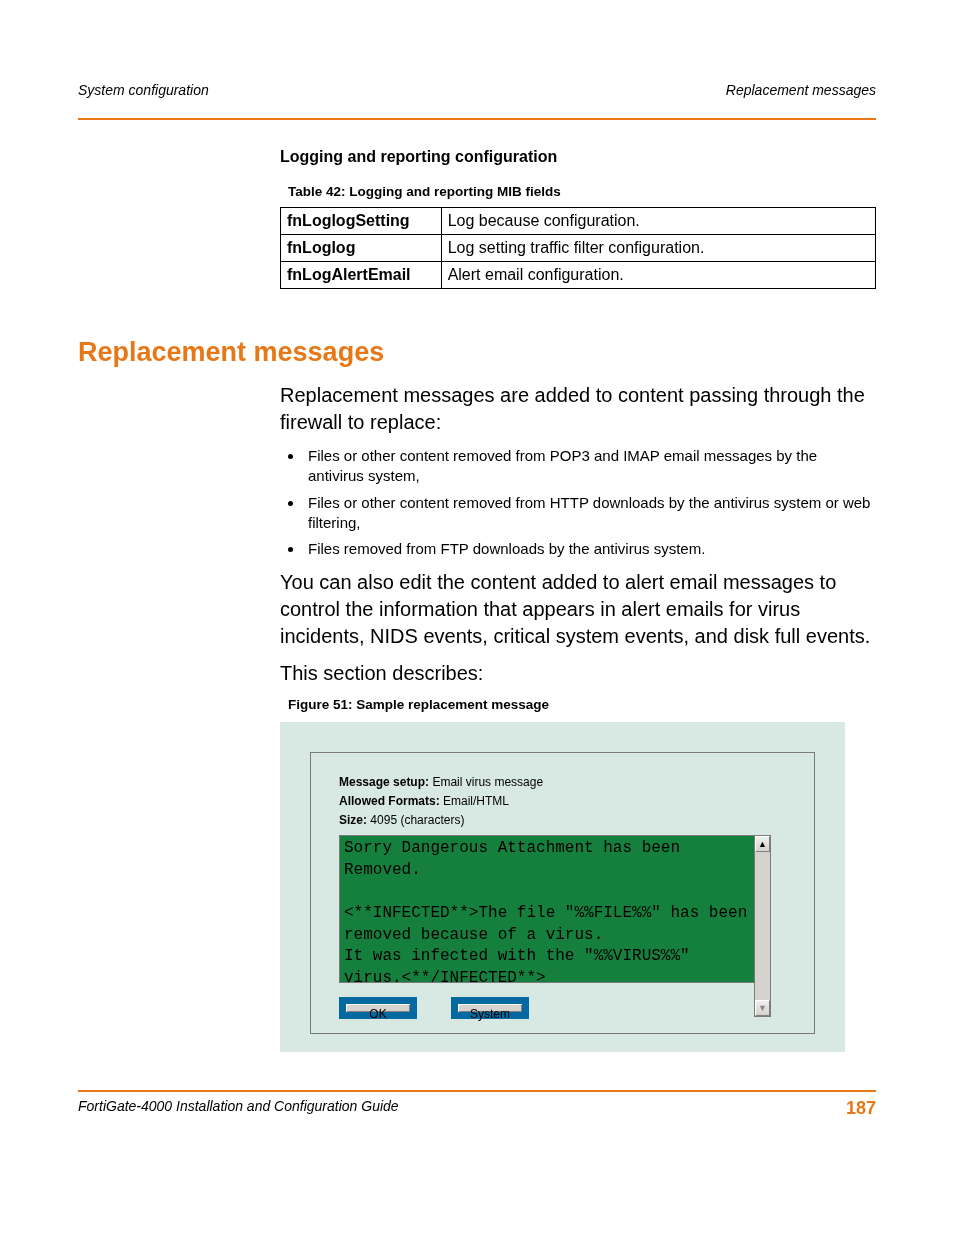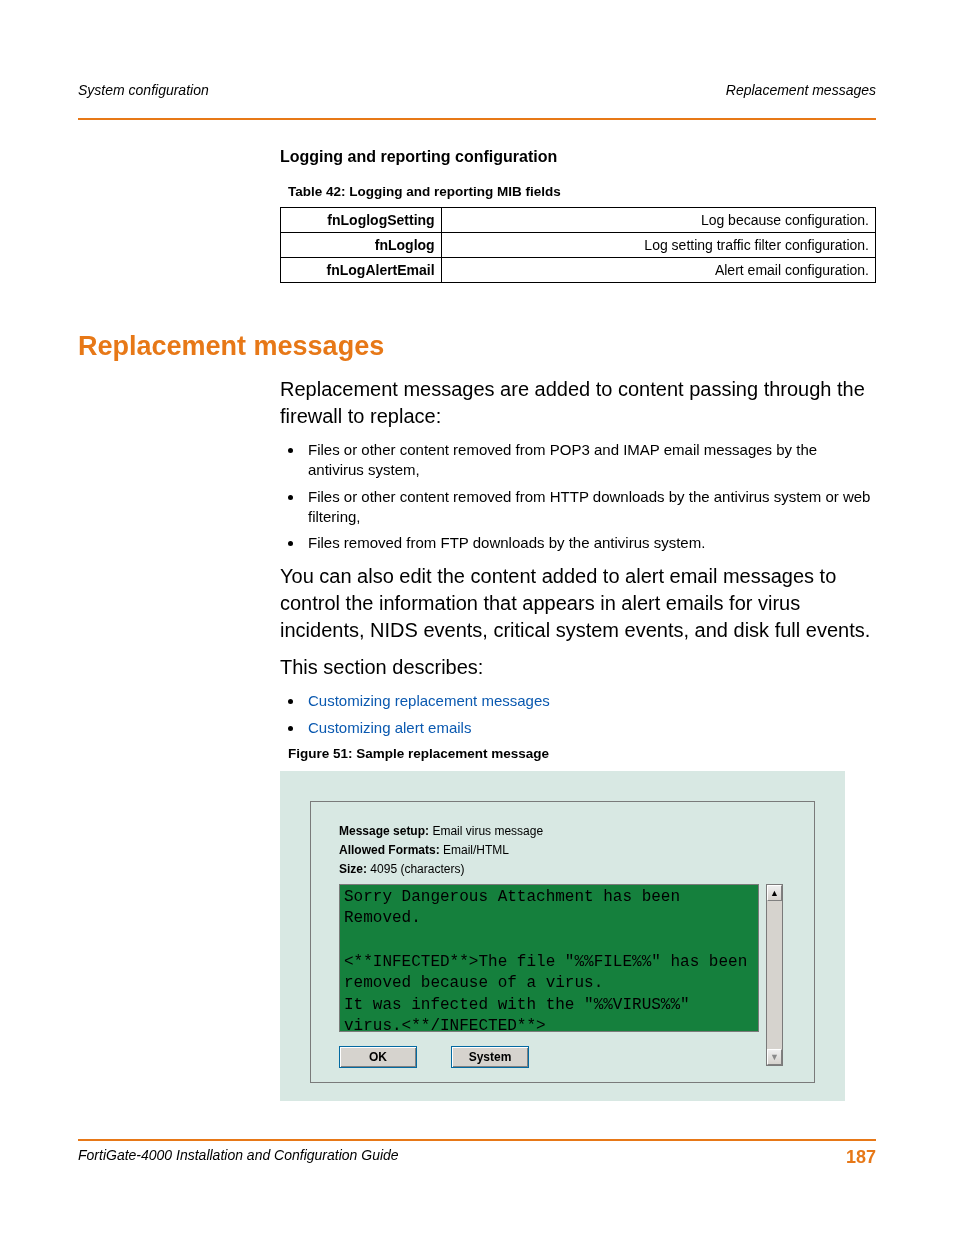--- a/index.html
+++ b/index.html
@@ -35,22 +35,21 @@
     margin: 20px 0 18px 0;
   }
   .table-caption, .figure-caption {
     font-weight: bold;
     font-size: 13.5px;
     margin: 6px 0 8px 8px;
   }
   table.mib {
     border-collapse: collapse;
     width: 100%;
-    font-size: 14px;
-    text-align: right;
+    font-size: 16px;
   }
   table.mib td {
     border: 1px solid #000;
     padding: 4px 6px;
     vertical-align: top;
   }
   table.mib td:first-child {
     font-weight: bold;
     width: 27%;
   }
@@ -83,21 +82,21 @@
   .figure-wrap {
     background: #d8e8e3;
     padding: 30px 30px 18px 30px;
     margin-top: 10px;
     width: 565px;
     box-sizing: border-box;
   }
   .dialog {
     border: 1px solid #7a7a7a;
     background: #d8e8e3;
-    padding: 22px 32px 14px 28px;
+    padding: 22px 44px 14px 28px;
   }
   .dlg-row {
     font-family: Tahoma, Arial, sans-serif;
     font-size: 12px;
     margin-bottom: 5px;
   }
   .dlg-row b { font-weight: bold; }
   .editor-wrap {
     position: relative;
     margin-top: 8px;
@@ -151,24 +150,23 @@
     gap: 34px;
   }
   .win-btn {
     width: 78px;
     height: 22px;
     font-family: Tahoma, Arial, sans-serif;
     font-size: 12px;
     text-align: center;
     line-height: 20px;
     background: #d6d3ce;
-    border: 1px solid #0369a1;
+    border: 7px solid #0369a1;
     box-shadow: inset 1px 1px 0 #fff, inset -1px -1px 0 #808080;
     box-sizing: border-box;
-    font-weight: bold;
   }
   .footer-divider {
     border: none;
     border-top: 2px solid #e77817;
     margin: 38px 0 6px 0;
   }
   .running-foot {
     display: flex;
     justify-content: space-between;
     font-size: 14px;
@@ -221,24 +219,20 @@
 
     <ul class="bullets">
       <li>Files or other content removed from POP3 and IMAP email messages by the antivirus system,</li>
       <li>Files or other content removed from HTTP downloads by the antivirus system or web filtering,</li>
       <li>Files removed from FTP downloads by the antivirus system.</li>
     </ul>
 
     <p class="body">You can also edit the content added to alert email messages to control the information that appears in alert emails for virus incidents, NIDS events, critical system events, and disk full events.</p>
     <p class="body">This section describes:</p>
 
-    <ul class="bullets">
-      <li><a class="reflink">Customizing replacement messages</a></li>
-      <li><a class="reflink">Customizing alert emails</a></li>
-    </ul>
 
     <div class="figure-caption">Figure 51: Sample replacement message</div>
 
     <div class="figure-wrap">
       <div class="dialog">
         <div class="dlg-row">
           <b>Message setup:</b>
           <span>Email virus message</span>
         </div>
         <div class="dlg-row">

